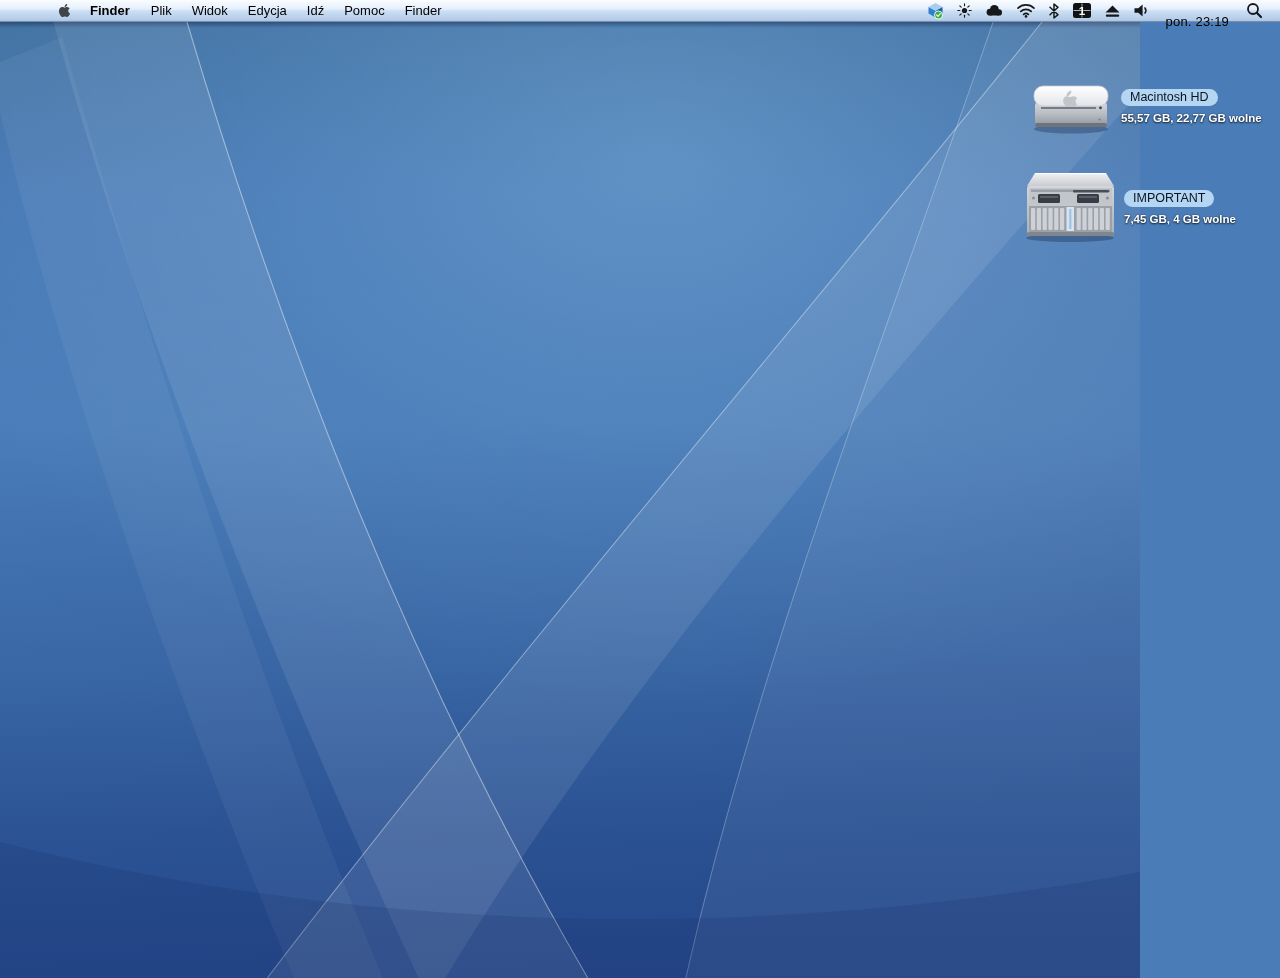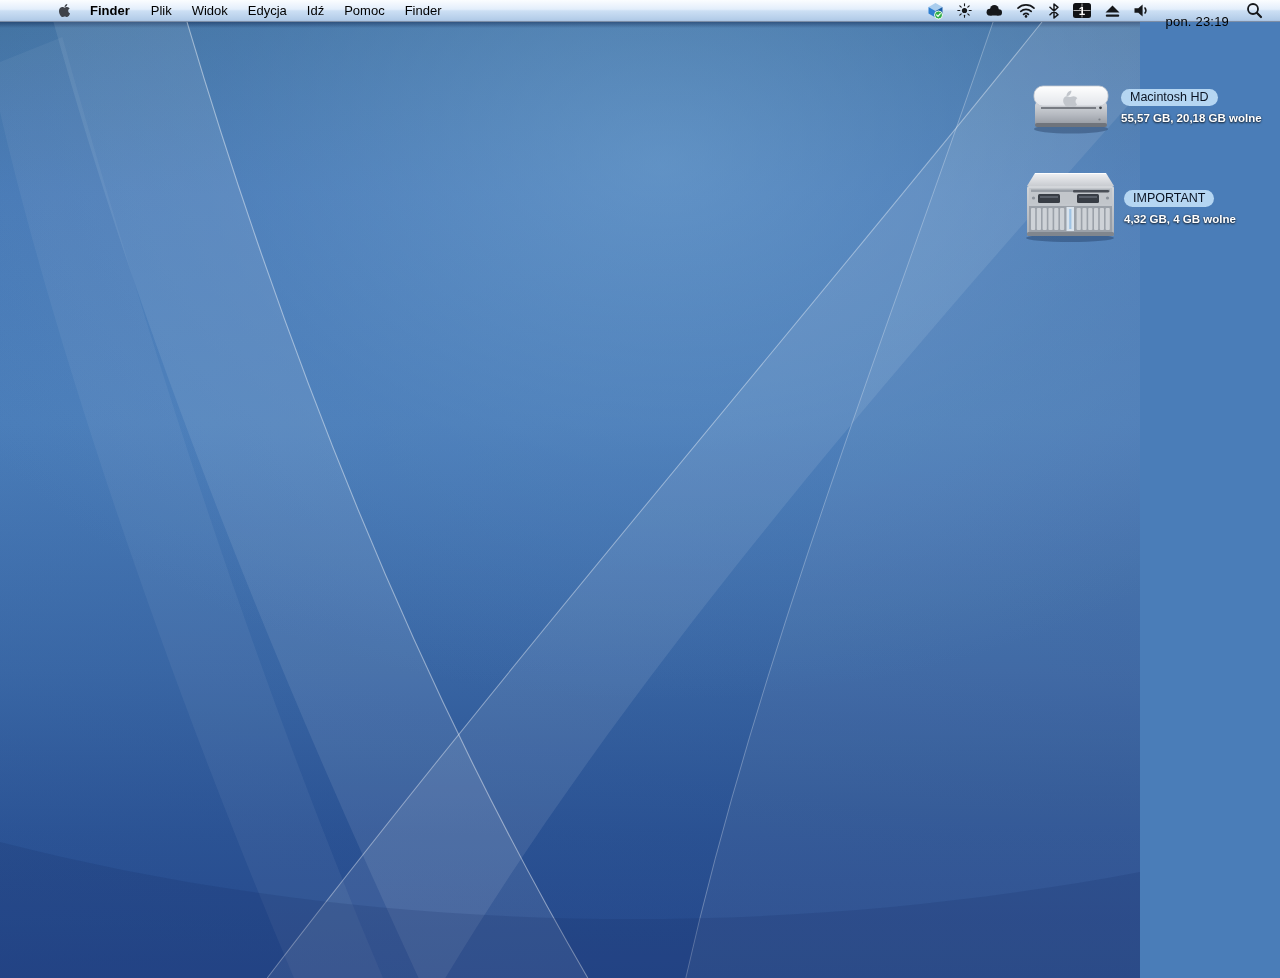--- a/index.html
+++ b/index.html
@@ -105,21 +105,21 @@
       <rect x="5" y="20" width="72" height="25" rx="4" fill="url(#mmFront)"></rect>
       <rect x="5" y="41" width="72" height="4" rx="2" fill="#6f747c"></rect>
       <rect x="4" y="4" width="74" height="20" rx="9" fill="url(#mmTop)" stroke="#c6cad0" stroke-width="0.8"></rect>
       <path d="M37.8,10.5 c0.9,-1.1 2.3,-1.8 3.6,-1.7 c0.1,1.4 -0.5,2.7 -1.3,3.6 c-0.9,1 -2.3,1.8 -3.6,1.7 c-0.1,-1.3 0.5,-2.7 1.3,-3.6 z M43.5,14.2 c1.5,0 3,0.9 3.9,2.1 c-2.1,1.3 -2.6,4.3 -0.4,5.9 c-0.6,1.3 -1.8,2.9 -3.2,2.9 c-1.2,0 -1.7,-0.7 -3.1,-0.7 c-1.4,0 -2,0.7 -3.1,0.7 c-1.5,0 -2.9,-1.9 -3.6,-3.3 c-1.4,-2.9 -0.9,-6.4 1.6,-7.4 c1.2,-0.5 2.5,0.6 3.8,0.6 c1.2,0 2.6,-0.8 4.1,-0.8 z" fill="#c2c6cc"></path>
       <line x1="11" y1="26" x2="66" y2="26" stroke="#5c6168" stroke-width="1.4"></line>
       <circle cx="70.5" cy="25.8" r="1.4" fill="#3a3e44"></circle>
       <circle cx="69.5" cy="37.5" r="1.1" fill="#7b8089"></circle>
     </svg>
     <div class="vol-labels">
       <span class="vol-name">Macintosh HD</span>
-      <div class="vol-info">55,57 GB, 20,18 GB wolne</div>
+      <div class="vol-info">55,57 GB, 22,77 GB wolne</div>
     </div>
   </div>
 
   <div class="volume-row" id="vol-row-1">
     <svg class="vol-icon" width="95" height="74" viewBox="0 0 95 74">
       <defs>
         <linearGradient id="rdLid" x1="0" y1="0" x2="0" y2="1">
           <stop offset="0" stop-color="#f0f1f3"></stop>
             <stop offset="1" stop-color="#c9ccd1"></stop>
         </linearGradient>
@@ -161,21 +161,21 @@
           <rect x="82.6" y="38" width="4.2" height="22" rx="1"></rect>
       </g>
 
       <rect x="43.5" y="37" width="7.5" height="24" fill="#d9e3ed"></rect>
       <rect x="46.2" y="39" width="2.2" height="20" fill="#9fc3e4"></rect>
 
       <rect x="4" y="62" width="87" height="4" rx="1.5" fill="#80868e"></rect>
     </svg>
     <div class="vol-labels">
       <span class="vol-name">IMPORTANT</span>
-      <div class="vol-info">4,32 GB, 4 GB wolne</div>
+      <div class="vol-info">7,45 GB, 4 GB wolne</div>
     </div>
   </div>
 </div>
 
 <div class="menubar">
   <div class="menubar-left">
     <div class="apple-menu">
       <svg width="13" height="15" viewBox="0 0 384 512">
         <path fill="#3f434a" d="M318.7 268.7c-.2-36.7 16.4-64.4 50-84.8-18.8-26.9-47.2-41.7-84.7-44.6-35.5-2.8-74.3 20.7-88.5 20.7-15 0-49.4-19.7-76.4-19.7C63.3 141.2 4 184.8 4 273.5q0 39.3 14.4 81.2c12.8 36.7 59 126.7 107.2 125.2 25.2-.6 43-17.9 75.8-17.9 31.8 0 48.3 17.9 76.4 17.9 48.6-.7 90.4-82.5 102.6-119.3-65.2-30.7-61.7-90-61.7-91.9zm-56.6-164.2c27.3-32.4 24.8-61.9 24-72.5-24.1 1.4-52 16.4-67.9 34.9-17.5 19.8-27.8 44.3-25.6 71.9 26.1 2 49.9-11.4 69.5-34.3z"></path>
       </svg>

